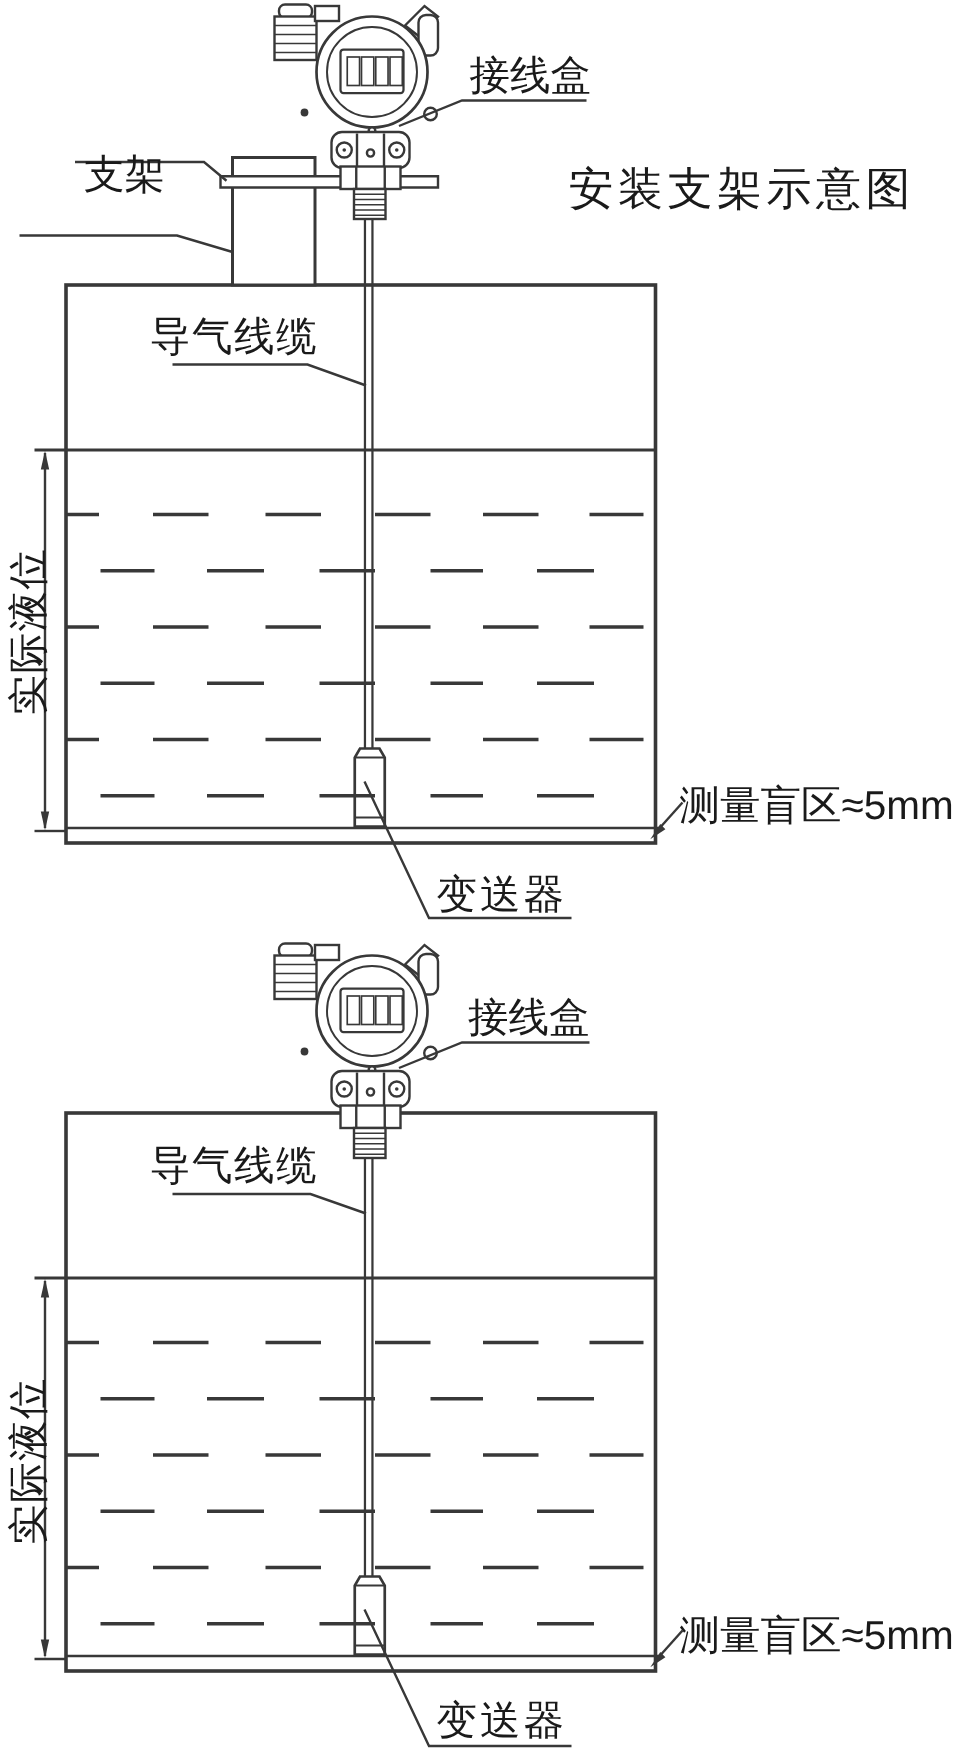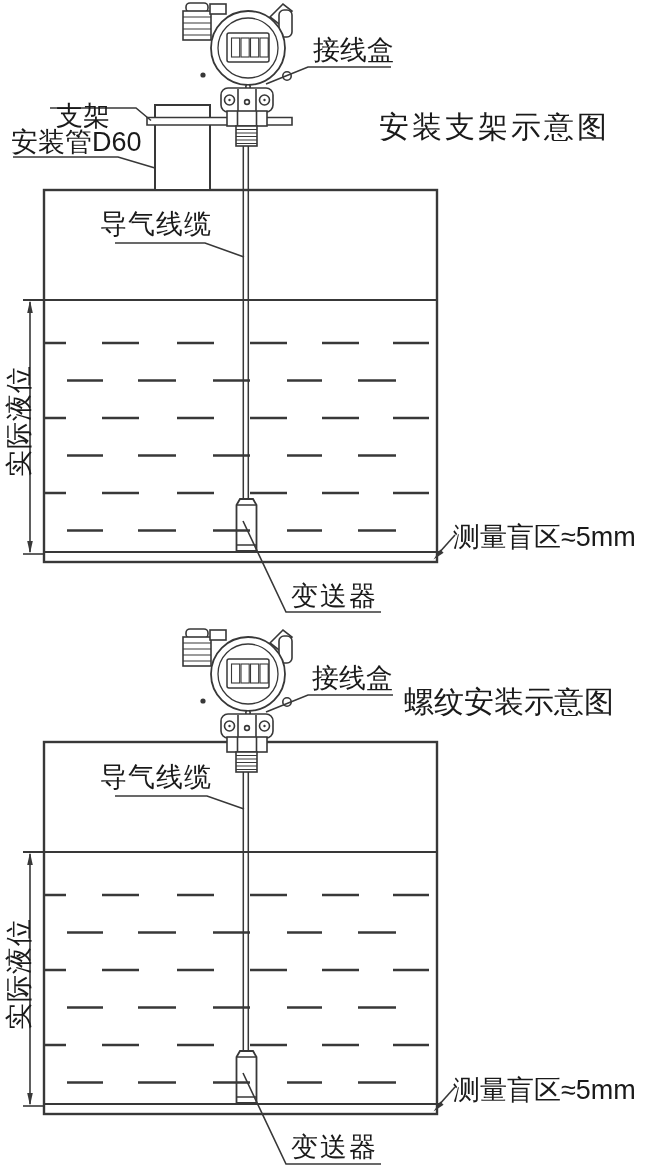--- a/index.html
+++ b/index.html
@@ -126,31 +126,29 @@
       </g>
     </g>
   </svg>
 
   <div class="lbl lbl-title" style="left:379px;top:112px;letter-spacing:3px;">安装支架示意图</div>
 
   <div class="lbl lbl-s" style="left:313px;top:37px;">接线盒</div>
 
   <div class="lbl lbl-s" style="left:56px;top:79px;margin-top:24px;">支架</div>
 
-  <div class="lbl lbl-s" style="left:11px;top:129px;">安装管D60</div>
 
   <div class="lbl lbl-s" style="left:100px;top:211px;letter-spacing:1px;">导气线缆</div>
 
   <div class="lbl lbl-s rot" style="left:-37px;top:407px;width:114px;height:28px;">实际液位</div>
 
   <div class="lbl lbl-s" style="left:453px;top:524px;">测量盲区≈5mm</div>
 
   <div class="lbl lbl-s" style="left:291px;top:583px;letter-spacing:2px;">变送器</div>
 
-  <div class="lbl lbl-title" style="left:404px;top:687px;">螺纹安装示意图</div>
 
   <div class="lbl lbl-s" style="left:312px;top:665px;">接线盒</div>
 
   <div class="lbl lbl-s" style="left:100px;top:764px;letter-spacing:1px;">导气线缆</div>
 
   <div class="lbl lbl-s rot" style="left:-37px;top:960px;width:114px;height:28px;">实际液位</div>
 
   <div class="lbl lbl-s" style="left:453px;top:1077px;">测量盲区≈5mm</div>
 
   <div class="lbl lbl-s" style="left:291px;top:1134px;letter-spacing:2px;">变送器</div>

